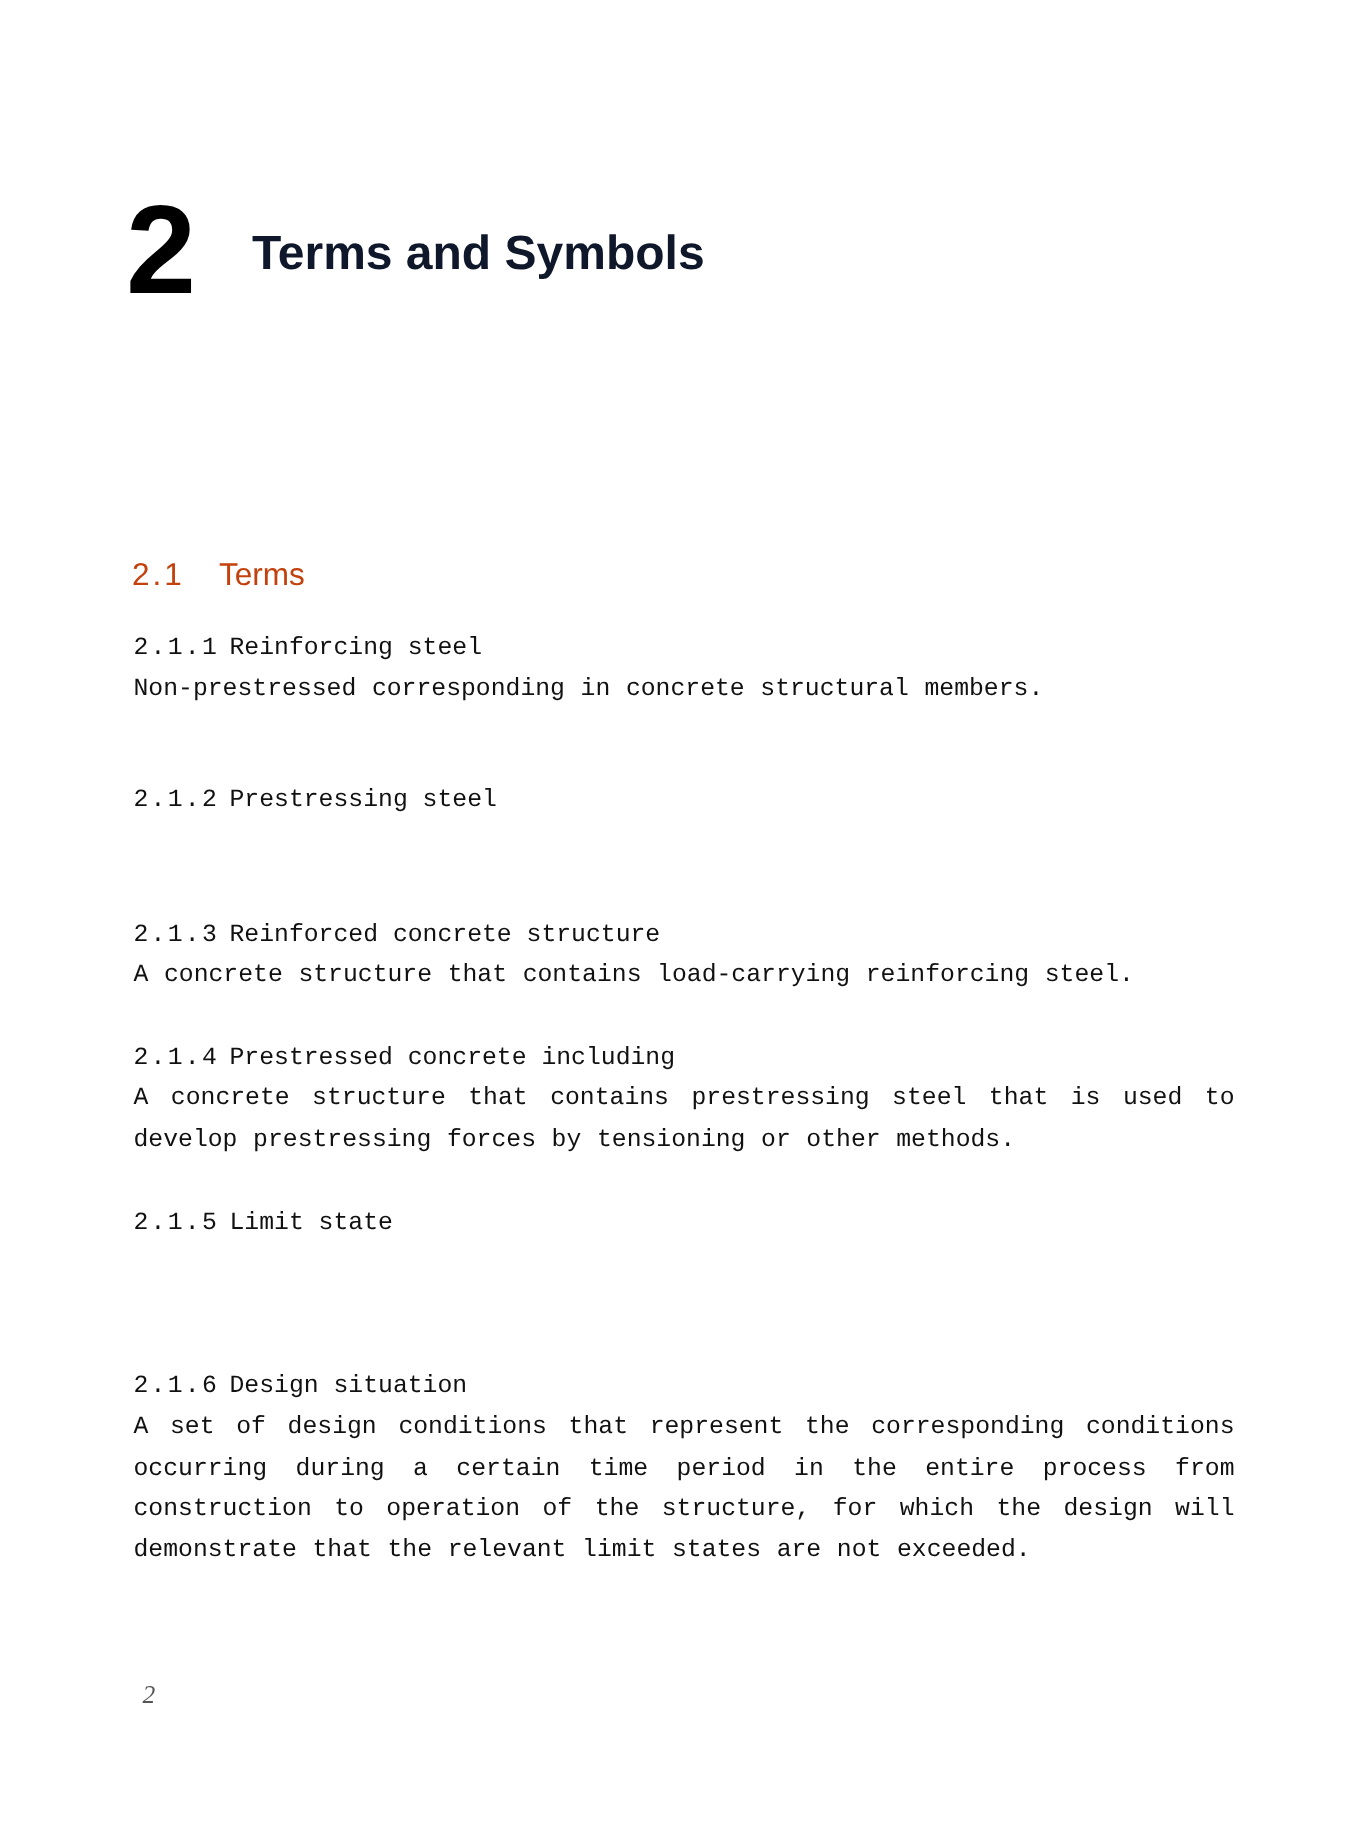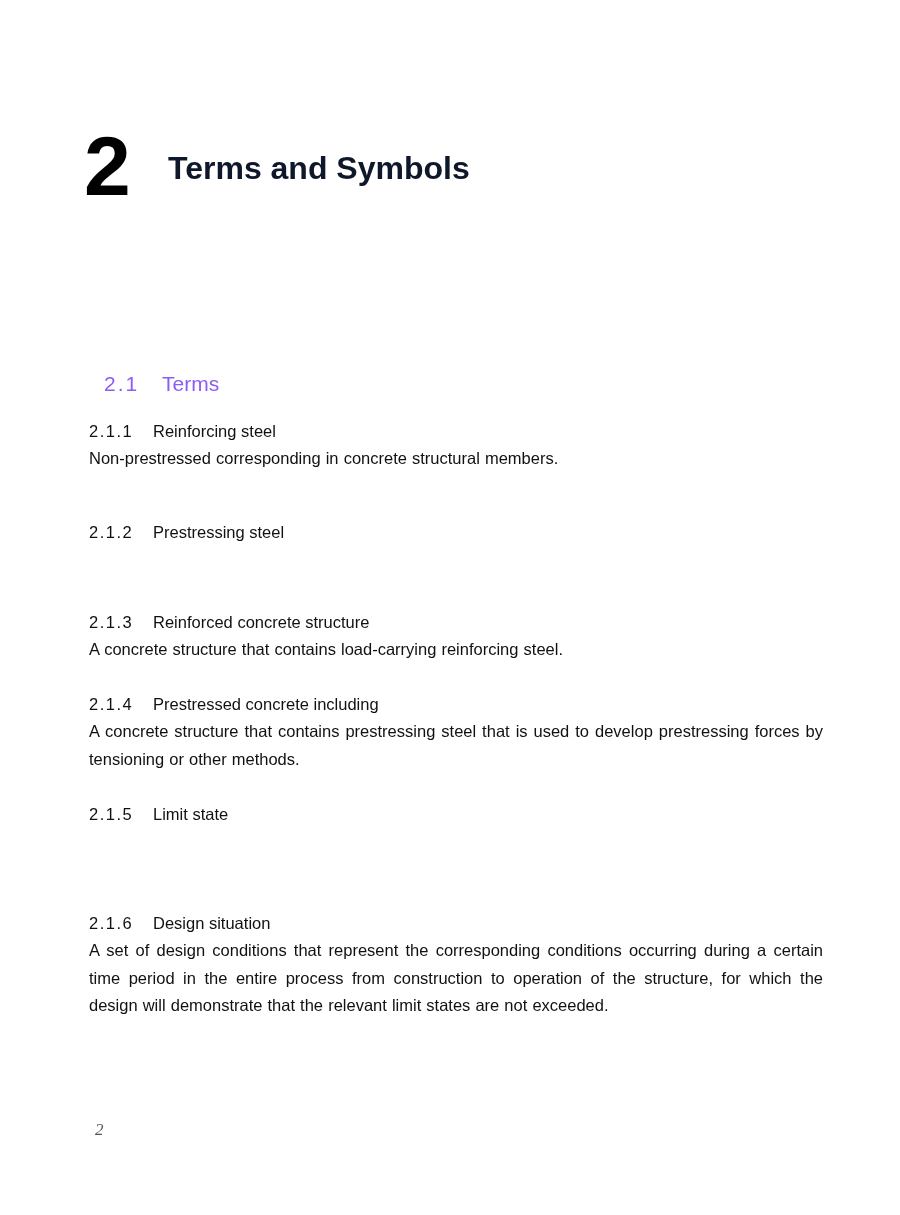--- a/index.html
+++ b/index.html
@@ -30,37 +30,37 @@
       left: 168px;
       top: 148px;
       font-family: "Liberation Sans", sans-serif;
       font-weight: bold;
       font-size: 32px;
       line-height: 40px;
       color: #0f172a;
     }
     .section-title {
       position: absolute;
-      left: 104px;
+      left: 88px;
       top: 370px;
       font-family: "Liberation Sans", sans-serif;
       font-size: 21px;
       line-height: 28px;
-      color: #8b5cf6;
+      color: #c2410c;
     }
     .section-title .num {
       display: inline-block;
       width: 58px;
       letter-spacing: 2px;
     }
     .term {
       position: absolute;
       left: 89px;
       width: 734px;
-      font-family: Liberation Sans, sans-serif;
+      font-family: Liberation Mono, monospace;
       font-size: 16.5px;
       line-height: 27.3px;
       color: #111;
     }
     .term-head {
       white-space: nowrap;
     }
     .term-head .tnum {
       display: inline-block;
       width: 64px;

